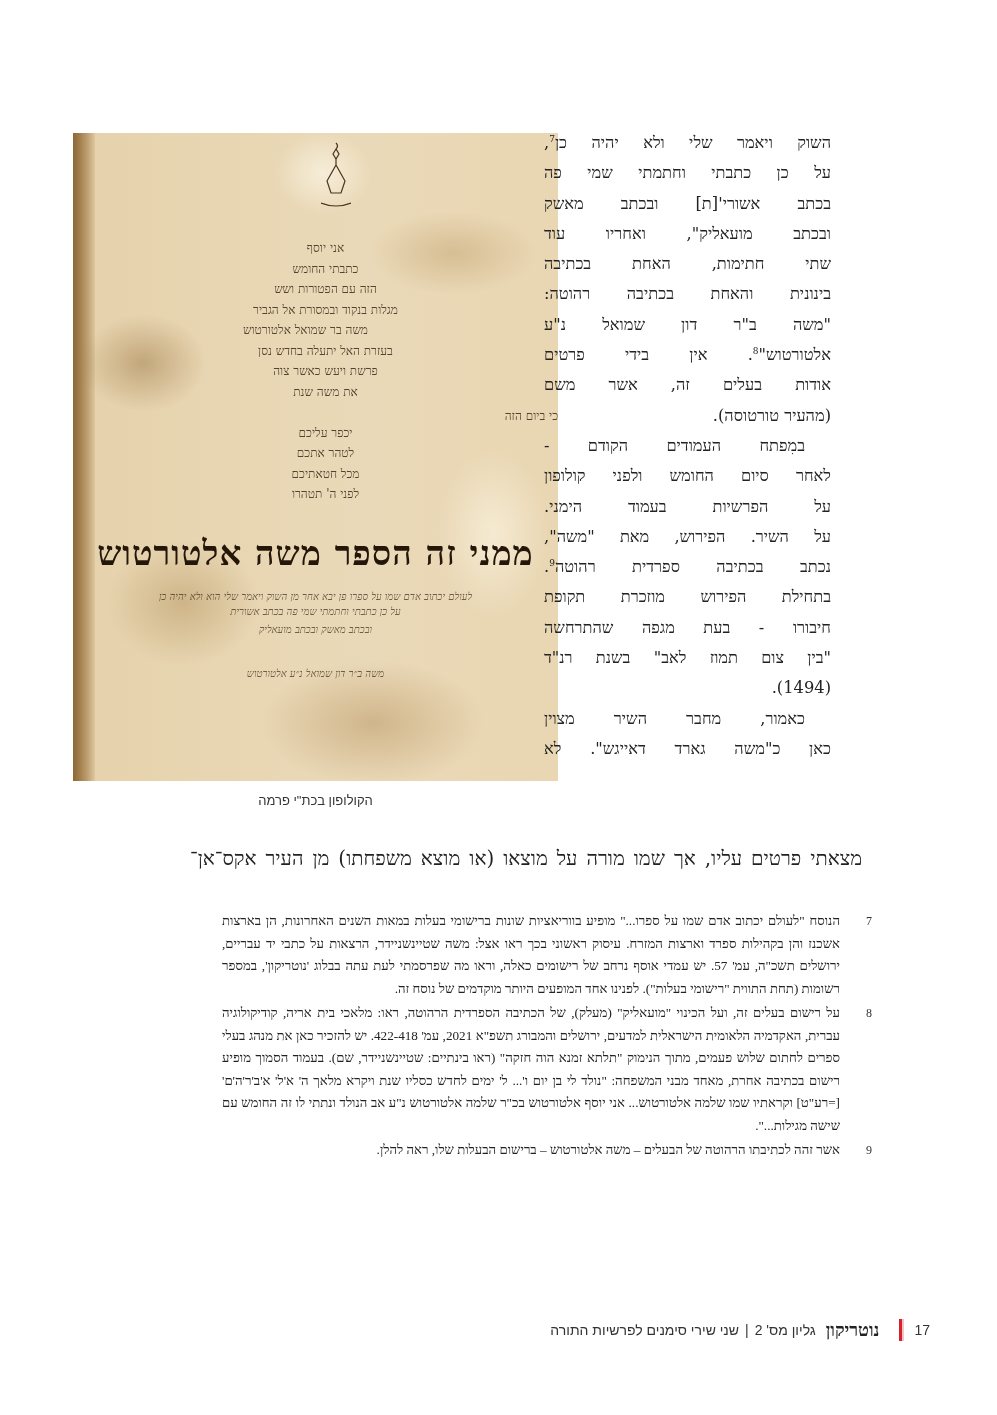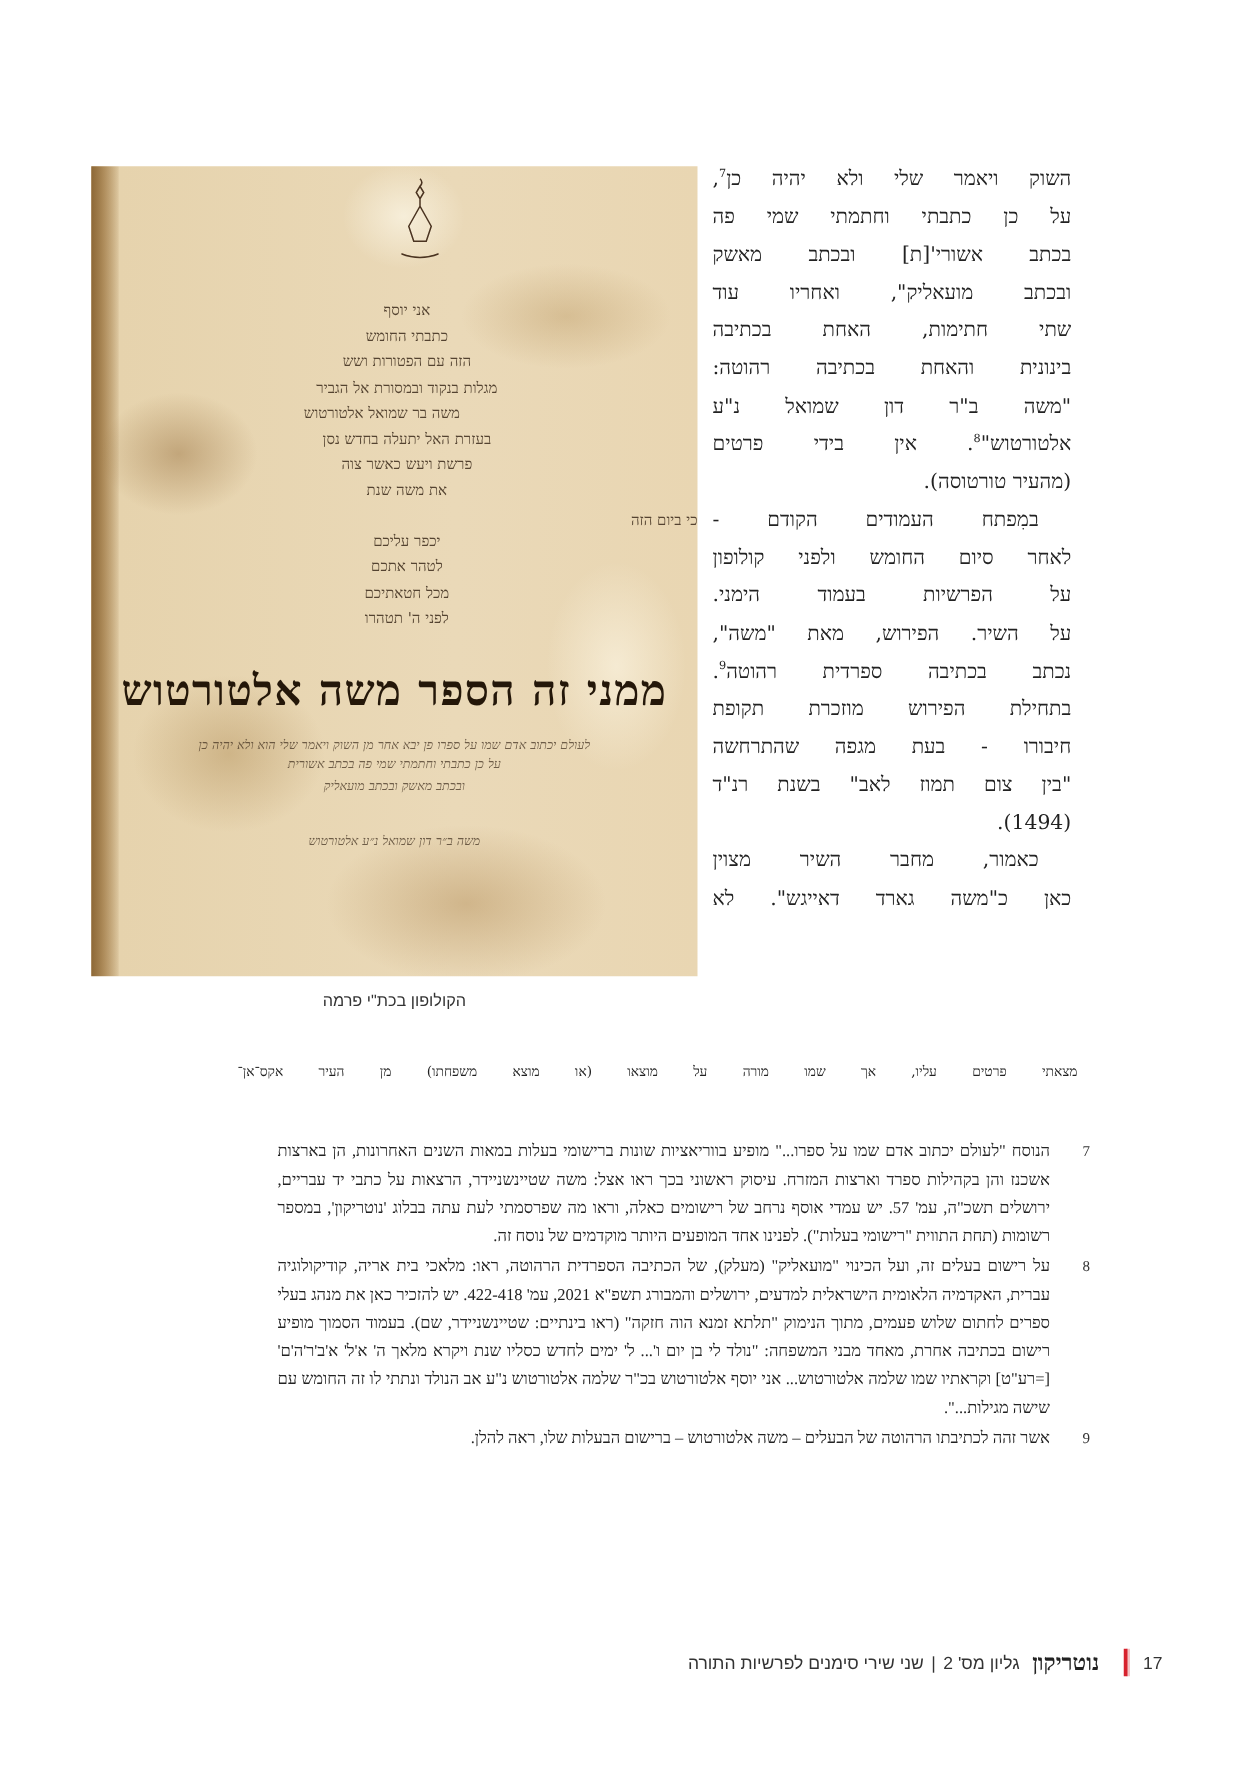--- a/index.html
+++ b/index.html
@@ -24,29 +24,29 @@
              font-family:"DejaVu Serif", serif; color:#3b2a1a; white-space:nowrap; }
   .ms-small { font-size:12px; opacity:.85; }
   .ms-big { font-size:34px; font-weight:bold; color:#241709; letter-spacing:1px; }
   .ms-cursive { font-size:10px; font-style:italic; opacity:.7; }
   .lamp { position:absolute; left:248px; top:8px; width:30px; height:72px; }
 
   .caption { position:absolute; left:73px; top:793px; width:485px; text-align:center;
              direction:rtl; font-family:"Liberation Sans", sans-serif; font-size:13px; color:#333; }
 
   
-  .column { position:absolute; left:570px; top:128px; width:287px; direction:rtl;
+  .column { position:absolute; left:544px; top:128px; width:287px; direction:rtl;
             font-size:16.3px; line-height:30.3px; text-align:justify; text-align-last:justify; }
   .column .line { display:block; text-align:justify; text-align-last:justify; white-space:nowrap; }
   .column .last { text-align-last:right; }
   .indent { padding-right:26px; }
   sup { font-size:9px; line-height:0; }
 
   .fullline { position:absolute; left:190px; top:843px; width:672px; direction:rtl;
-              font-size:11px; line-height:30px; text-align:justify; text-align-last:justify; white-space:nowrap; }
+              font-size:20px; line-height:30px; text-align:justify; text-align-last:justify; white-space:nowrap; }
 
   
   .footnotes { position:absolute; left:222px; top:910px; width:618px; direction:rtl;
                font-family:"Liberation Serif", serif; font-size:13.2px; line-height:22.5px; }
   .fn { position:relative; margin-bottom:2px; }
   .fn-num { position:absolute; right:-32px; top:0; font-size:12px; color:#333; }
   .fn-text { display:block; text-align:justify; }
 
   
   .footer { position:absolute; top:1318px; left:450px; width:480px; height:24px; direction:rtl;
@@ -91,20 +91,21 @@
 
 <div class="column" id="column">
     <span class="line"><span>השוק ויאמר שלי ולא יהיה כן</span><sup>7</sup><span>,</span></span>
     <span class="line"><span>על כן כתבתי וחתמתי שמי פה</span></span>
     <span class="line"><span>בכתב אשורי'[ת] ובכתב מאשק</span></span>
     <span class="line"><span>ובכתב מועאליק", ואחריו עוד</span></span>
     <span class="line"><span>שתי חתימות, האחת בכתיבה</span></span>
     <span class="line"><span>בינונית והאחת בכתיבה רהוטה:</span></span>
     <span class="line"><span>"משה ב"ר דון שמואל נ"ע</span></span>
     <span class="line"><span>אלטורטוש"</span><sup>8</sup><span>. אין בידי פרטים</span></span>
+    <span class="line"><span>אודות בעלים זה, אשר משם</span></span>
     <span class="line last"><span>(מהעיר טורטוסה).</span></span>
     <span class="line indent"><span>במִפתח העמודים הקודם -</span></span>
     <span class="line"><span>לאחר סיום החומש ולפני קולופון</span></span>
     <span class="line"><span>על הפרשיות בעמוד הימני.</span></span>
     <span class="line"><span>על השיר. הפירוש, מאת "משה",</span></span>
     <span class="line"><span>נכתב בכתיבה ספרדית רהוטה</span><sup>9</sup><span>.</span></span>
     <span class="line"><span>בתחילת הפירוש מוזכרת תקופת</span></span>
     <span class="line"><span>חיבורו - בעת מגפה שהתרחשה</span></span>
     <span class="line"><span>"בין צום תמוז לאב" בשנת רנ"ד</span></span>
     <span class="line last"><span>(1494).</span></span>

